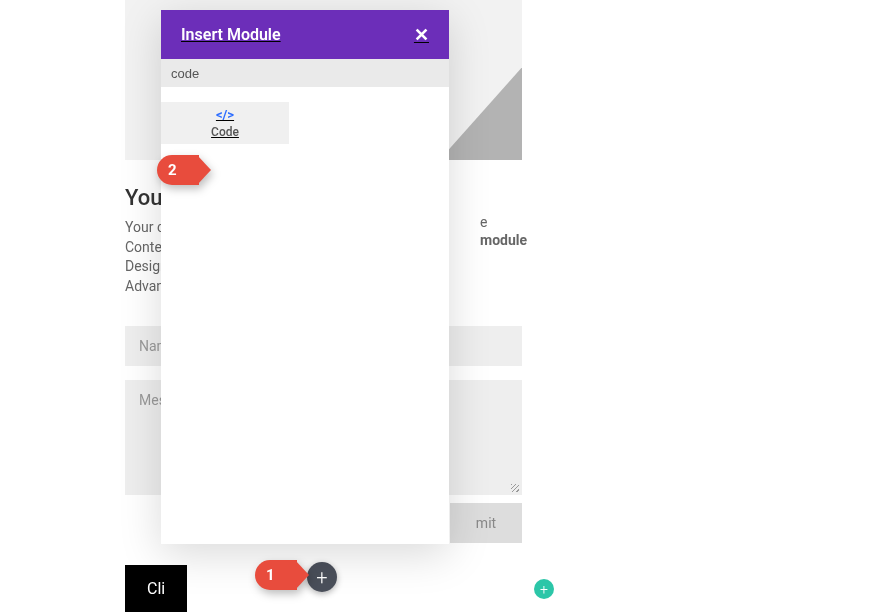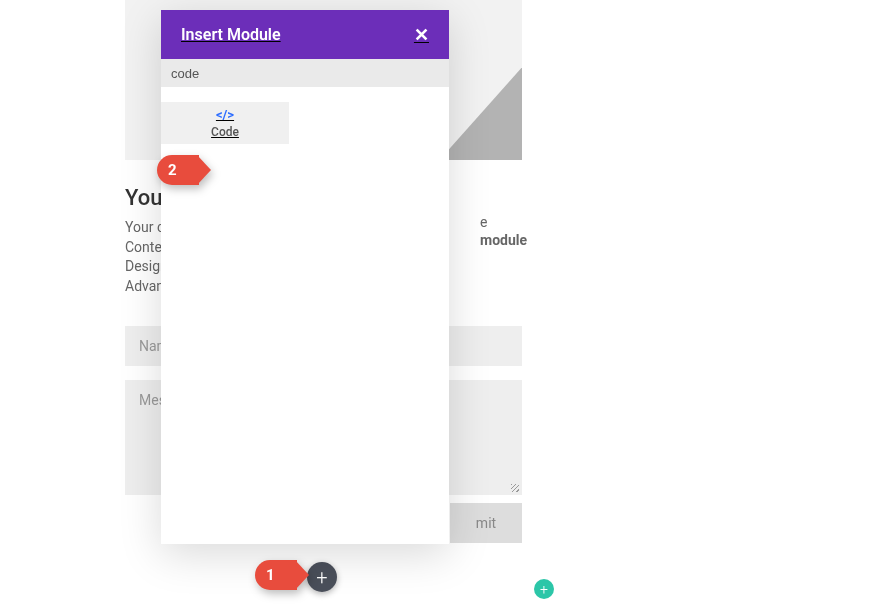--- a/index.html
+++ b/index.html
@@ -304,20 +304,21 @@
     <span class="bg-text-line">Content</span>
     <span class="bg-text-line">Design s</span>
     <span class="bg-text-line">Advance</span>
   </div>
   <div class="form-field">Name</div>
   <div class="form-textarea">
     <span>Messa</span>
     <div class="resize-handle"></div>
   </div>
   <div class="submit-btn">mit</div>
+  <div class="click-btn">Cli</div>
 </div>
 
 <span class="overflow-text ovt1">e</span>
 <span class="overflow-text ovt2">module</span>
 
 <div class="add-circle">
   <span>+</span>
 </div>
 <div class="teal-circle">
   <span>+</span>

